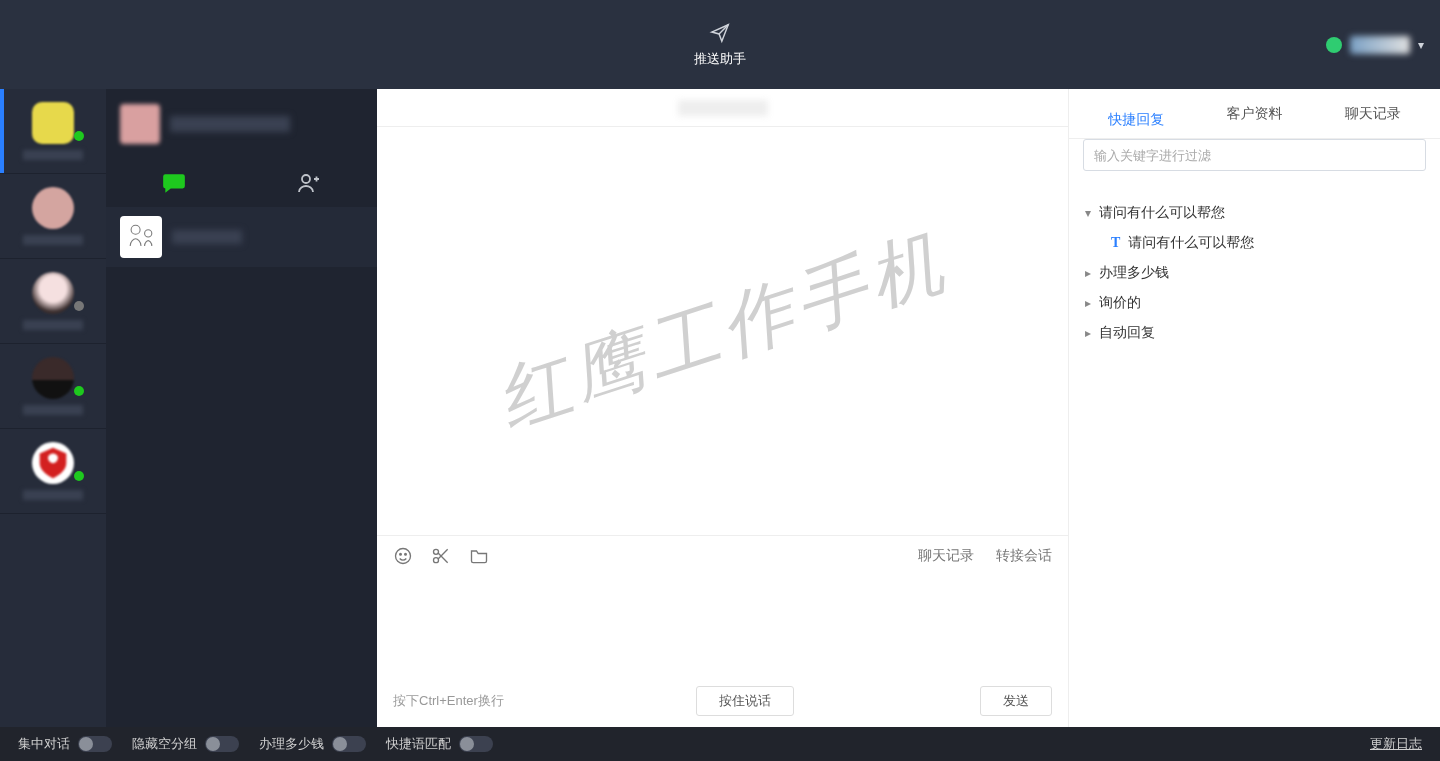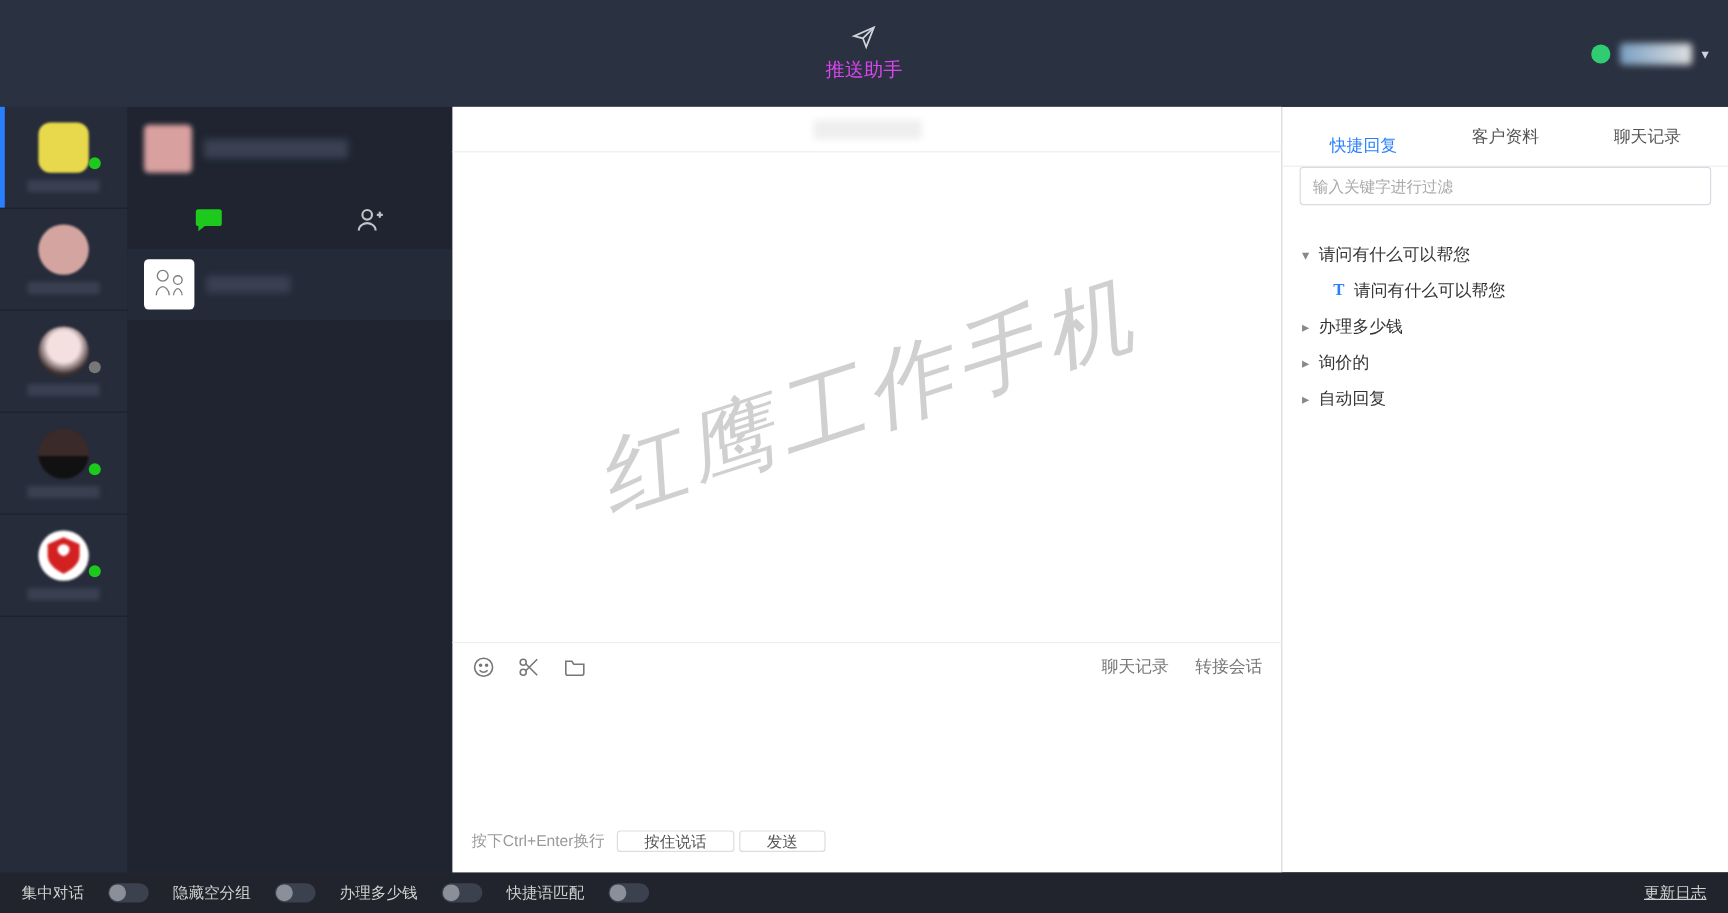--- a/index.html
+++ b/index.html
@@ -3,21 +3,21 @@
 <meta charset="utf-8">
 <style>
   * { box-sizing: border-box; margin: 0; padding: 0; }
   html, body { width: 1440px; height: 761px; font-family: "Microsoft YaHei", "PingFang SC", sans-serif; overflow: hidden; }
   body { display: flex; flex-direction: column; background: #2a3140; }
 
   
   .header { height: 89px; background: #2a3140; display: flex; align-items: center; justify-content: center; position: relative; }
   .header-center { display: flex; flex-direction: column; align-items: center; color: #cfd3da; }
   .header-center .paper-plane-icon { margin-bottom: 6px; }
-  .header-title { font-size: 16px; color: #d946ef; }
+  .header-title { font-size: 13px; color: #ffffff; }
   .header-right { position: absolute; right: 16px; top: 36px; display: flex; align-items: center; gap: 8px; }
   .status-dot-lg { width: 16px; height: 16px; border-radius: 50%; background: #2fcc71; }
   .user-blur { width: 60px; height: 18px; background: linear-gradient(90deg, #7aa0c4, #e0e0e0); filter: blur(3px); border-radius: 3px; }
   .chev-down { color: #cfd3da; font-size: 12px; }
 
   
   .main { flex: 1; display: flex; min-height: 0; }
 
   
   .accounts-rail { width: 106px; background: #262c3a; display: flex; flex-direction: column; }
@@ -59,49 +59,49 @@
   .chat-header { height: 38px; border-bottom: 1px solid #eee; display: flex; align-items: center; justify-content: center; }
   .chat-title { color: #aaa; font-size: 15px; filter: blur(3px); background: #eee; width: 90px; height: 16px; }
   .chat-messages { flex: 1; position: relative; }
   .watermark { position: absolute; inset: 0; display: flex; align-items: center; justify-content: center; pointer-events: none; color: rgba(120,120,120,.35); font-size: 72px; letter-spacing: 6px; transform: rotate(-18deg); font-style: italic; white-space: nowrap; }
 
   .chat-toolbar { height: 40px; border-top: 1px solid #eee; display: flex; align-items: center; padding: 0 16px; gap: 18px; color: #888; }
   .toolbar-right { margin-left: auto; display: flex; gap: 22px; color: #777; font-size: 14px; }
   .toolbar-right span { cursor: pointer; }
 
   .chat-input { height: 100px; }
-  .chat-send-row { height: 52px; border-top: 0; display: flex; align-items: center; justify-content: flex-start; padding: 0 16px; gap: 4px; }
+  .chat-send-row { height: 52px; border-top: 0; display: flex; align-items: center; justify-content: space-between; padding: 0 16px; gap: 4px; }
   .hint { color: #999; font-size: 13px; margin-right: 6px; }
-  .btn { height: 18px; padding: 0 22px; border: 1px solid #ddd; background: #fff; border-radius: 3px; color: #555; font-size: 13px; cursor: pointer; }
+  .btn { height: 30px; padding: 0 22px; border: 1px solid #ddd; background: #fff; border-radius: 3px; color: #555; font-size: 13px; cursor: pointer; }
 
   
   .right-panel { width: 372px; background: #fff; border-left: 1px solid #eee; display: flex; flex-direction: column; }
   .rp-tabs { height: 50px; display: flex; align-items: center; justify-content: space-around; border-bottom: 1px solid #eee; padding: 0 8px; }
   .rp-tab { font-size: 14px; color: #555; cursor: pointer; padding: 4px 6px; }
-  .rp-tab.active { color: #2a7fff; border-bottom: 4px solid #f97316; padding-bottom: 12px; margin-top: 28px; }
+  .rp-tab.active { color: #2a7fff; border-bottom: 7px solid #f97316; padding-bottom: 12px; margin-top: 28px; }
 
   .qr-subtabs { margin: 14px 14px 8px; border: 1px solid #d7dce3; border-radius: 3px; display: flex; height: 38px; overflow: hidden; }
   .qr-subtab { flex: 1; display: flex; align-items: center; justify-content: center; font-size: 13px; color: #555; cursor: pointer; }
   .qr-subtab + .qr-subtab { border-left: 1px solid #d7dce3; }
   .qr-subtab.active { background: #2a7fff; color: #fff; }
 
   .qr-filter { margin: 0 14px 23px; }
   .qr-filter input { width: 100%; height: 32px; border: 1px solid #d7dce3; border-radius: 3px; padding: 0 10px; font-size: 13px; color: #555; outline: none; }
   .qr-filter input::placeholder { color: #aaa; }
 
   .qr-tree { padding: 4px 6px; font-size: 14px; color: #333; }
   .qr-node { padding: 6px 8px; display: flex; align-items: center; gap: 6px; cursor: pointer; }
   .qr-caret { width: 10px; display: inline-flex; justify-content: center; color: #888; font-size: 12px; }
   .qr-children { padding-left: 28px; }
   .qr-leaf { padding: 6px 8px; display: flex; align-items: center; gap: 8px; cursor: pointer; color: #333; }
   .t-icon { color: #2a7fff; font-weight: bold; font-family: Georgia, serif; }
 
   
   .footer { height: 34px; background: #21242c; display: flex; align-items: center; color: #d0d0d0; font-size: 13px; padding: 0 18px; gap: 20px; }
-  .toggle-group { display: flex; align-items: center; gap: 20px; }
+  .toggle-group { display: flex; align-items: center; gap: 8px; }
   .switch { width: 34px; height: 16px; border-radius: 10px; background: #3c4150; position: relative; cursor: pointer; }
   .switch::after { content: ""; position: absolute; width: 14px; height: 14px; border-radius: 50%; background: #8a8f99; top: 1px; left: 1px; }
   .footer-right { margin-left: auto; cursor: pointer; text-decoration: underline; }
 
   svg { display: block; }
 </style>
 </head>
 <body>
 
 <div class="header">

